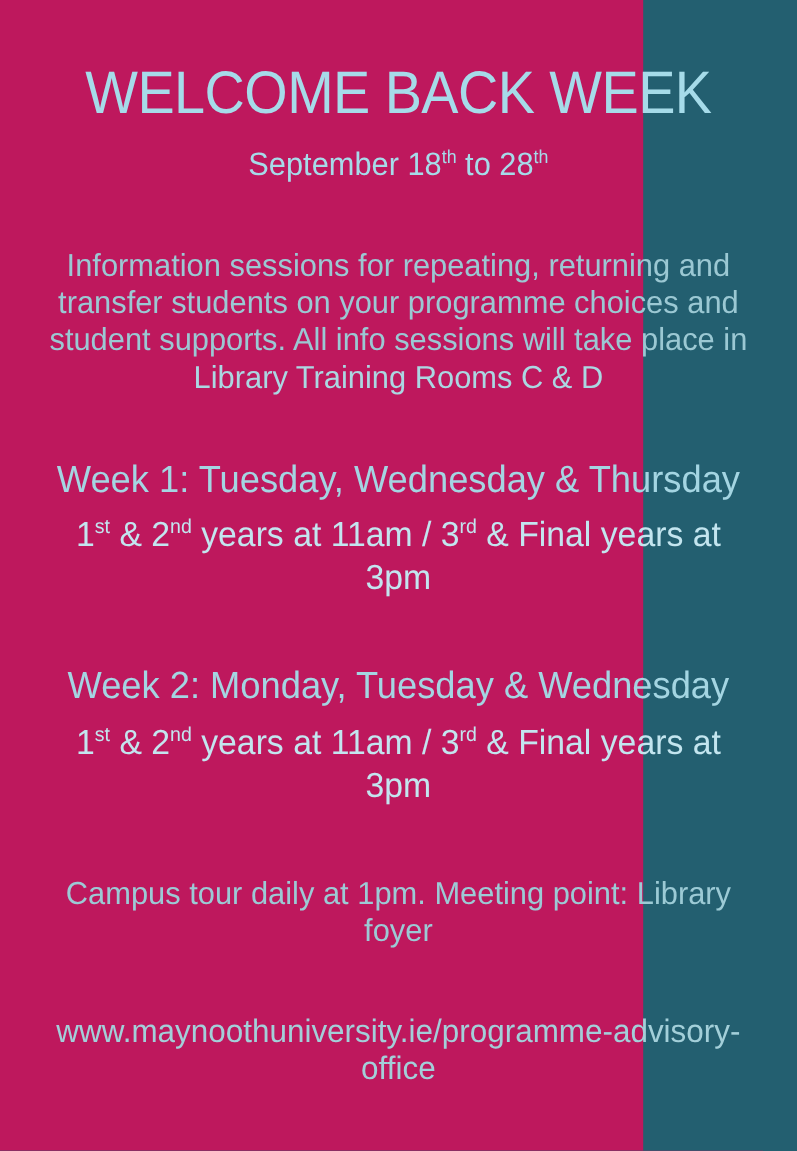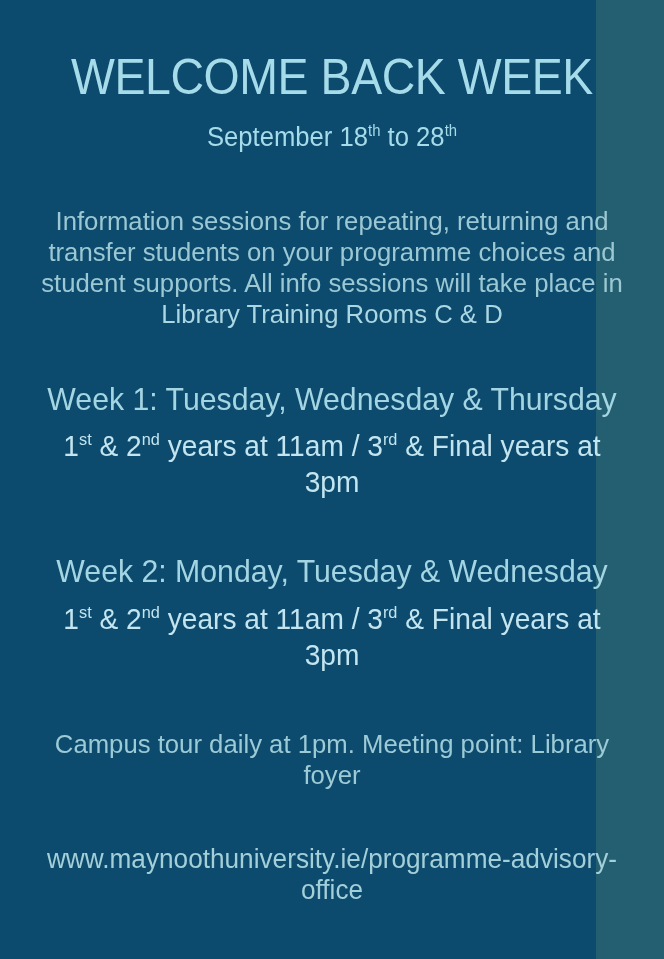--- a/index.html
+++ b/index.html
@@ -9,23 +9,23 @@
   }
   body {
     width: 664px;
     height: 959px;
     background: #235f70;
     font-family: "Liberation Sans", sans-serif;
     overflow: hidden;
   }
   #poster {
     position: relative;
-    width: 596px;
+    width: 536px;
     height: 959px;
-    background: #0c4a6e;
+    background: #be185d;
     box-sizing: border-box;
     text-align: center;
   }
 
   .row { width: 100%; text-align: center; }
 
   
   .title {
     position: absolute;
     top: 50px;

